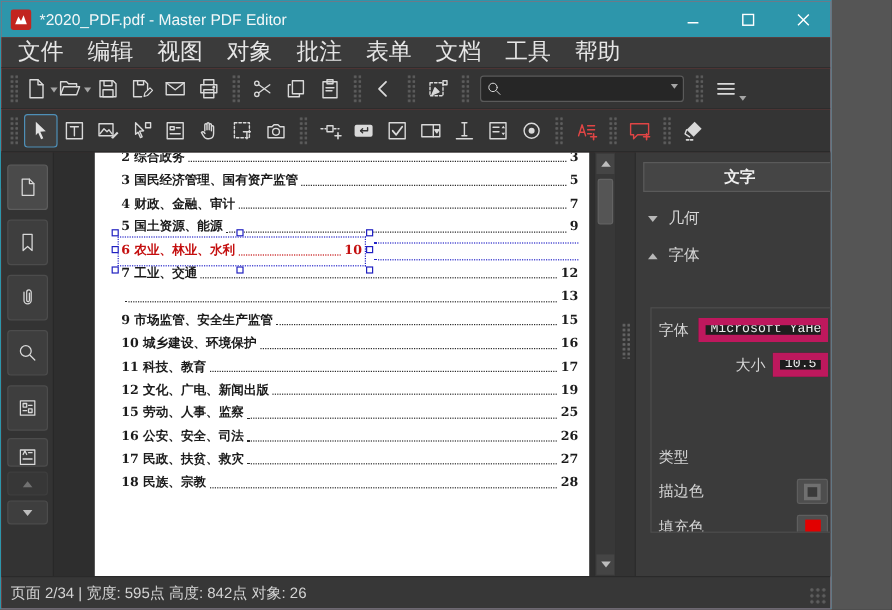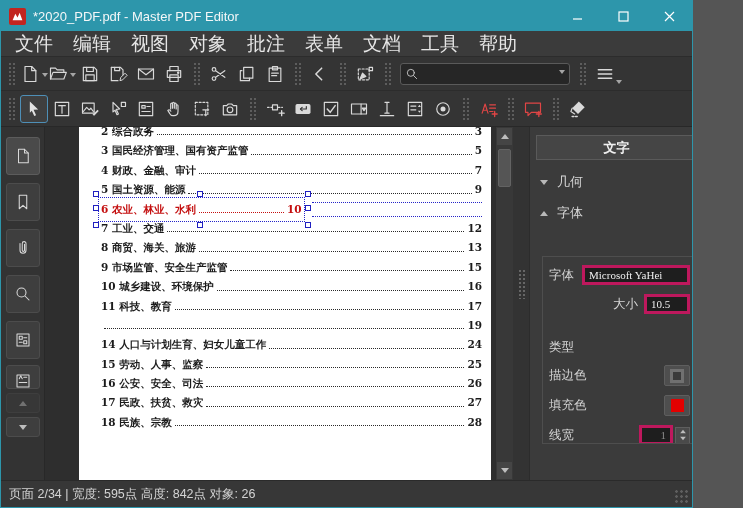--- a/index.html
+++ b/index.html
@@ -69,22 +69,22 @@
   .panel{position:absolute;left:528px;top:0;bottom:0;width:174px;background:#3b3b3b;border-left:1px solid #2c2c2c;color:#d6d6d6;}
   .phead{margin:8px 6px 0 6px;height:25px;background:#454545;border:1px solid #5a5a5a;display:flex;align-items:center;justify-content:center;
          font-size:13px;font-weight:700;color:#efefef;}
   .psec{display:flex;align-items:center;margin:13px 0 0 10px;font-size:13px;}
   .psec .tri{margin-right:9px;}
   .tri-d{width:0;height:0;border-left:4px solid transparent;border-right:4px solid transparent;border-top:5px solid #b8b8b8;}
   .tri-u{width:0;height:0;border-left:4px solid transparent;border-right:4px solid transparent;border-bottom:5px solid #b8b8b8;}
   .group{margin:34px 6px 0 12px;height:188px;border:1px solid #4e4e4e;padding:8px 6px 0 6px;overflow:hidden;}
   .prow{display:flex;align-items:center;font-size:12.5px;margin-bottom:9px;}
   .plabel{flex:none;}
-  .pinput{background:#1e1e1e;border:3px solid #be185d;color:#efefef;height:20px;display:flex;align-items:center;padding:0 4px;
-          font-family:Liberation Serif, serif;font-size:11px;white-space:nowrap;overflow:hidden;}
+  .pinput{background:#1e1e1e;border:6px solid #be185d;color:#efefef;height:20px;display:flex;align-items:center;padding:0 4px;
+          font-family:Liberation Mono, monospace;font-size:11px;white-space:nowrap;overflow:hidden;}
   .dropdown{background:#424242;border:1px solid #6e6e6e;height:21px;display:flex;align-items:center;padding:0 5px;flex:1;margin-left:8px;font-size:12.5px;color:#f0f0f0;}
   .swatchbtn{width:26px;height:21px;background:#4e4e4e;border:1px solid #5e5e5e;border-radius:2px;display:flex;align-items:center;justify-content:center;}
   .swatch{width:13px;height:13px;}
   .swatch.hollow{border:3px solid #707070;background:#3a3a3a;width:14px;height:14px;}
   .spinner{width:15px;height:17px;background:#4a4a4a;border:1px solid #5e5e5e;display:flex;flex-direction:column;align-items:center;justify-content:center;gap:2px;margin-left:2px;}
   .spinner .t{transform:scale(.7);}
   
   .rail{position:absolute;left:718px;right:0;top:0;bottom:0;background:#2c2c2c;}
   .slidertab{position:absolute;left:0;top:2px;width:22px;height:52px;background:#3f3f3f;border:1px solid #4e4e4e;border-left:none;border-radius:0 5px 5px 0;
              display:flex;align-items:center;justify-content:center;}
@@ -469,47 +469,42 @@
                 <div class="h h-br"></div>
               </div>
               <div class="cont"></div>
             </div>
             <div class="trow">
               <span class="ttl">7 工业、交通</span>
               <div class="leader"></div>
               <span class="pg">12</span>
             </div>
             <div class="trow">
-              <span class="ttl">8 商贸、海关、旅游</span>
               <div class="leader"></div>
               <span class="pg">13</span>
             </div>
             <div class="trow">
               <span class="ttl">9 市场监管、安全生产监管</span>
               <div class="leader"></div>
               <span class="pg">15</span>
             </div>
             <div class="trow">
               <span class="ttl">10 城乡建设、环境保护</span>
               <div class="leader"></div>
               <span class="pg">16</span>
             </div>
             <div class="trow">
               <span class="ttl">11 科技、教育</span>
               <div class="leader"></div>
               <span class="pg">17</span>
             </div>
             <div class="trow">
+              <span class="ttl">12 文化、广电、新闻出版</span>
               <div class="leader"></div>
               <span class="pg">19</span>
-            </div>
-            <div class="trow">
-              <span class="ttl">14 人口与计划生育、妇女儿童工作</span>
-              <div class="leader"></div>
-              <span class="pg">24</span>
             </div>
             <div class="trow">
               <span class="ttl">15 劳动、人事、监察</span>
               <div class="leader"></div>
               <span class="pg">25</span>
             </div>
             <div class="trow">
               <span class="ttl">16 公安、安全、司法</span>
               <div class="leader"></div>
               <span class="pg">26</span>
@@ -556,21 +551,21 @@
         <div class="prow">
           <span class="plabel">字体</span>
           <span class="pinput" style="flex:1;margin-left:8px;">Microsoft YaHei</span>
         </div>
         <div class="prow" style="justify-content:flex-end;">
           <span class="plabel" style="margin-right:6px;">大小</span>
           <span class="pinput" style="width:46px;">10.5</span>
         </div>
         <div style="height:16px"></div>
         <div class="prow">
-          <span class="plabel" style="width:40px;">类型</span>
+          <span class="plabel" style="width:40px;margin-top:34px;">类型</span>
         </div>
         <div class="prow" style="margin-top:3px;">
           <span class="plabel">描边色</span>
           <span style="flex:1"></span>
           <span class="swatchbtn">
               <span class="swatch hollow"></span>
             </span>
         </div>
         <div class="prow">
           <span class="plabel">填充色</span>

